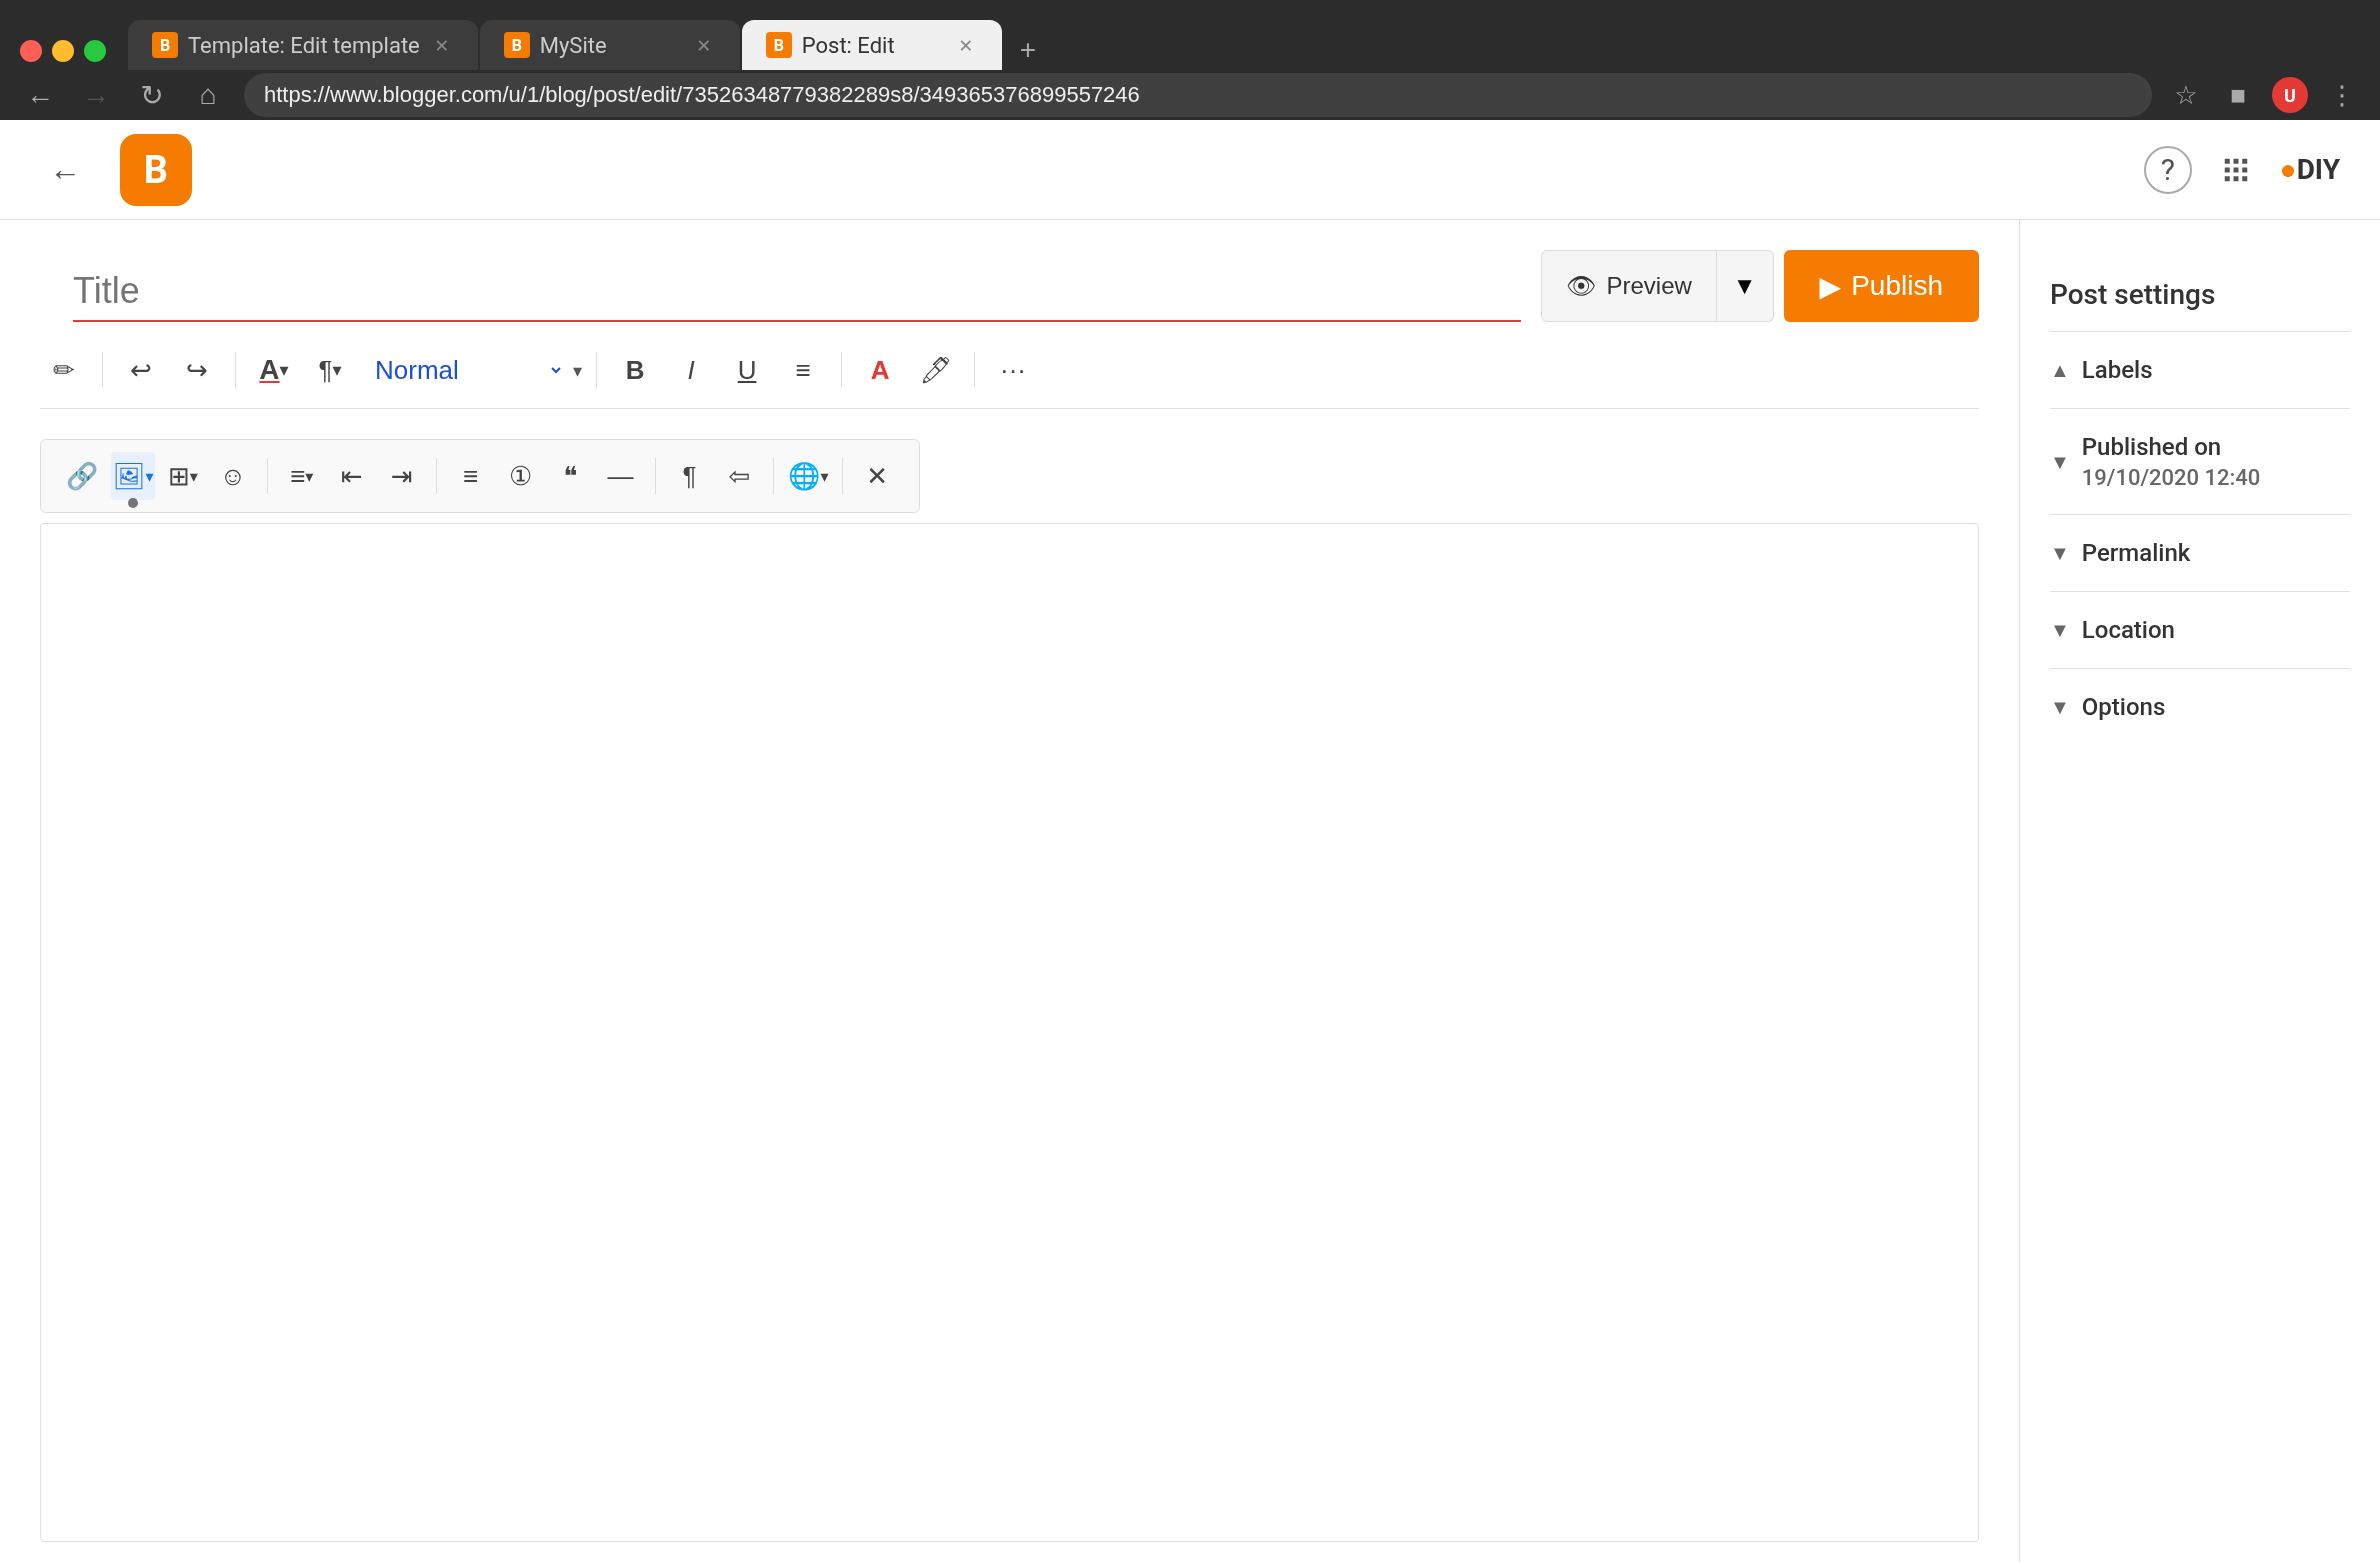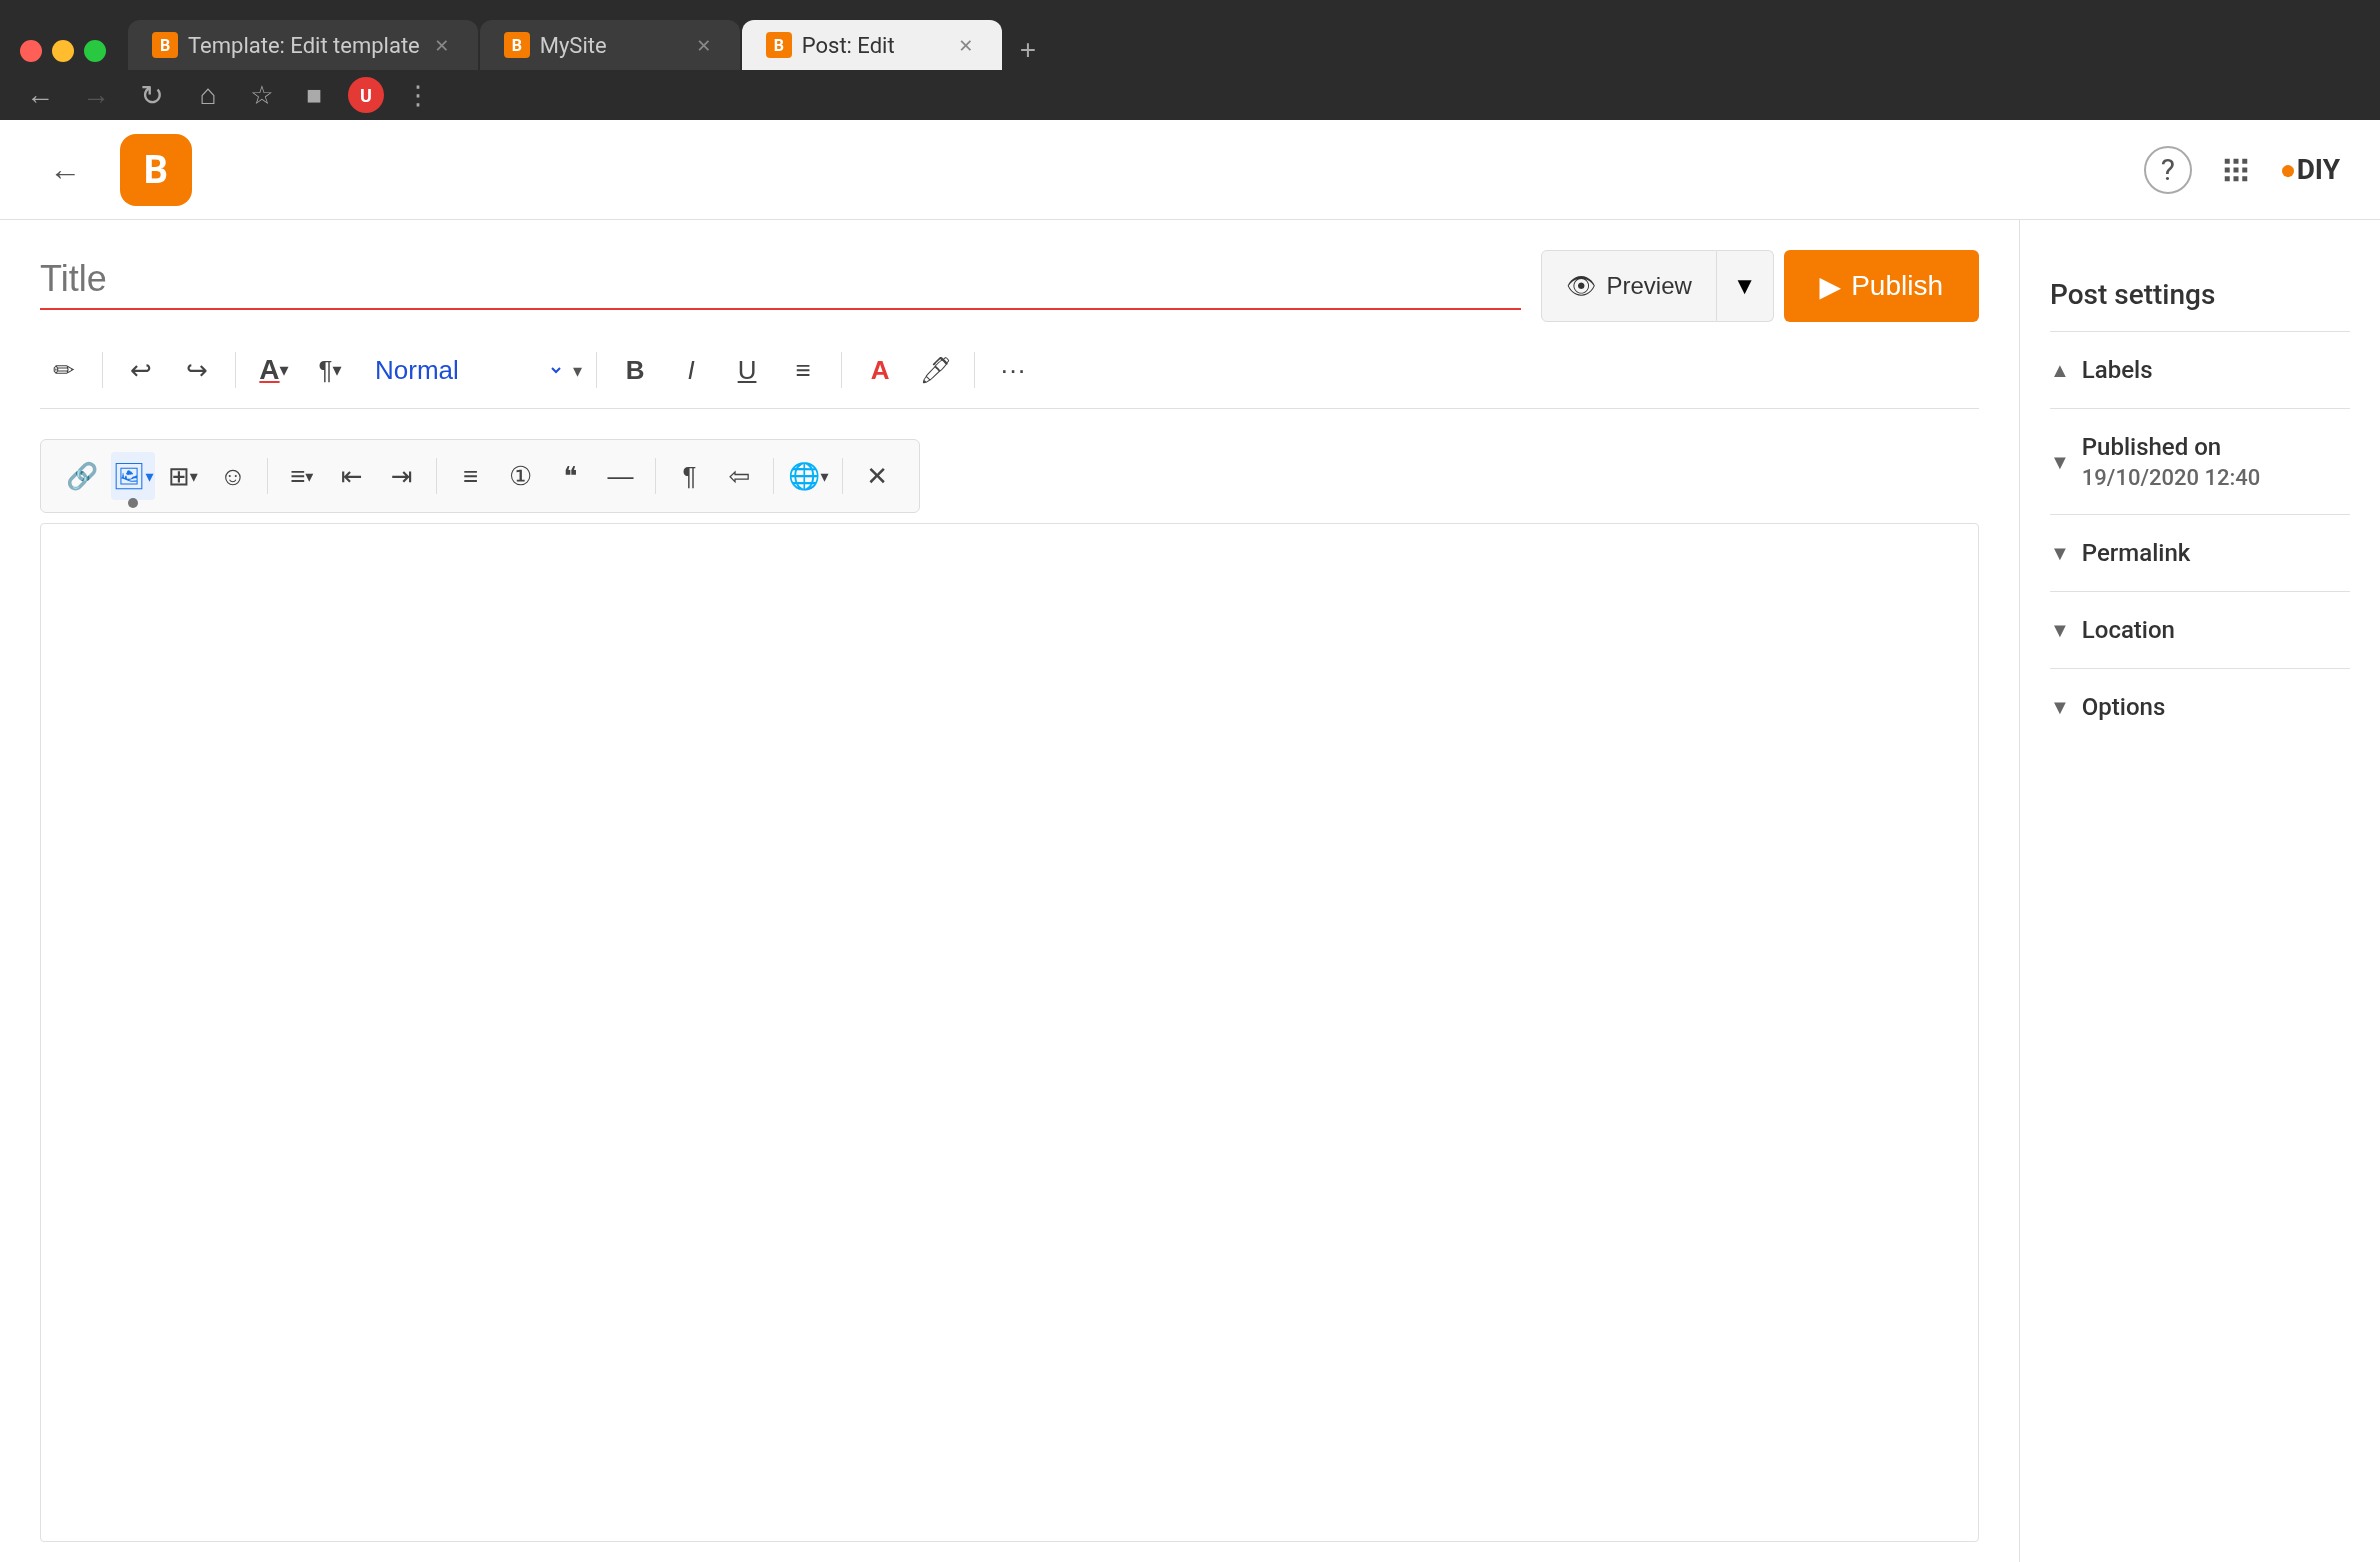--- a/index.html
+++ b/index.html
@@ -237,23 +237,24 @@
       flex: 1;
       display: flex;
       flex-direction: column;
       padding: 0 40px;
       border-right: 1px solid #e0e0e0;
     }
 
     
     .title-publish-bar {
       display: flex;
-      align-items: flex-start;
+      align-items: flex-end;
       gap: 20px;
       padding: 30px 0 10px 0;
+      margin-left: 33px;
     }
 
     .title-input {
       flex: 1;
       border: none;
       border-bottom: 2px solid #e53935;
       font-size: 36px;
       color: #aaa;
       outline: none;
       padding: 8px 0;
@@ -480,20 +481,21 @@
     </div>
 
     <button class="new-tab-btn">+</button>
   </div>
 
   <div class="address-bar">
     <button class="nav-btn">←</button>
     <button class="nav-btn" style="color:#555;">→</button>
     <button class="nav-btn">↻</button>
     <button class="nav-btn">⌂</button>
+    <input class="url-bar" type="text" value="https://www.blogger.com/u/1/blog/post/edit/73526348779382289s8/349365376899557246" style="">
     <div class="toolbar-right">
       <div class="toolbar-icon">☆</div>
       <div class="toolbar-icon">■</div>
       <div class="user-avatar">U</div>
       <div class="toolbar-icon">⋮</div>
     </div>
   </div>
 </div>
 
 <div class="app-container">

